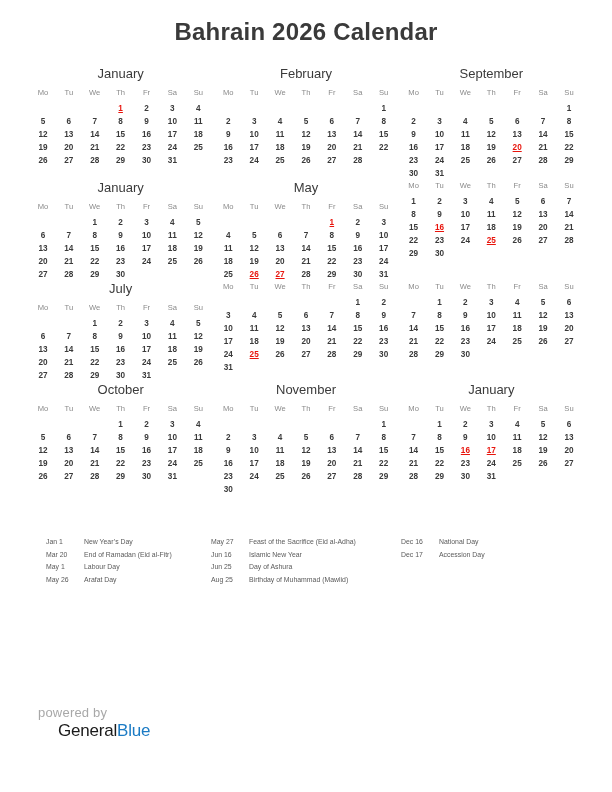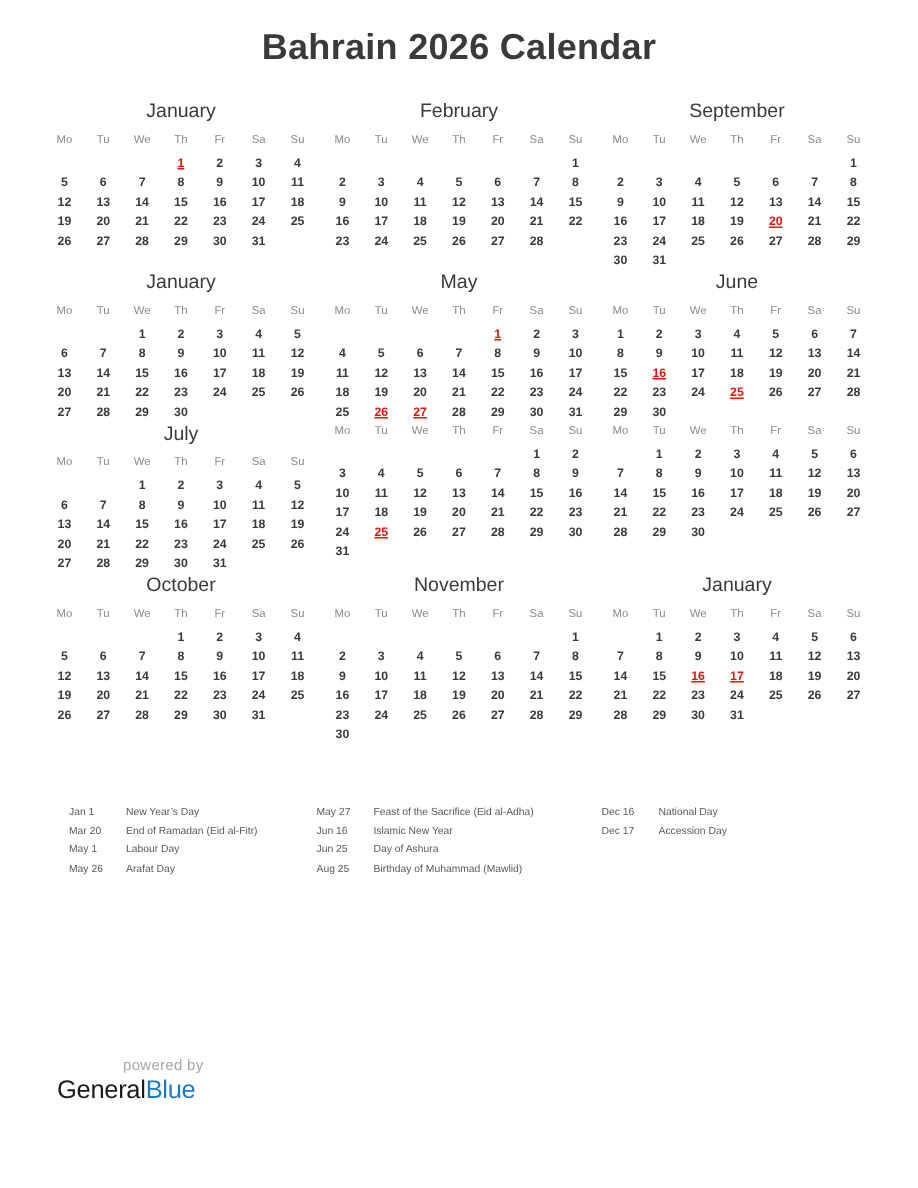--- a/index.html
+++ b/index.html
@@ -120,29 +120,29 @@
   .holiday-name {
     flex: 1;
   }
 
   .footer-logo {
     position: absolute;
     left: 38px;
     top: 705px;
   }
   .powered-by {
-    font-size: 10px;
+    font-size: 13px;
     color: #a8a8a8;
     letter-spacing: 0.2px;
     margin-bottom: 1px;
-    margin-left: 44px;
   }
   .logo-words {
     font-size: 17px;
     letter-spacing: -0.2px;
+    margin-left: 20px;
   }
   .logo-general { color: #1a1a1a; }
   .logo-blue { color: #1b7bc4; }
 </style>
 </head>
 <body>
 
 <h1 id="page-title">Bahrain 2026 Calendar</h1>
 
 <div class="calendar-grid">
@@ -464,21 +464,20 @@
             <td class="holiday"><span>27</span></td>
             <td class=""><span>28</span></td>
             <td class=""><span>29</span></td>
             <td class=""><span>30</span></td>
             <td class=""><span>31</span></td>
           </tr>
         </tbody>
       </table>
     </div>
     <div class="month-block">
-      <div class="month-name">June</div>
       <table class="month-table">
         <thead>
           <tr>
             <th>Mo</th>
             <th>Tu</th>
             <th>We</th>
             <th>Th</th>
             <th>Fr</th>
             <th>Sa</th>
             <th>Su</th>

